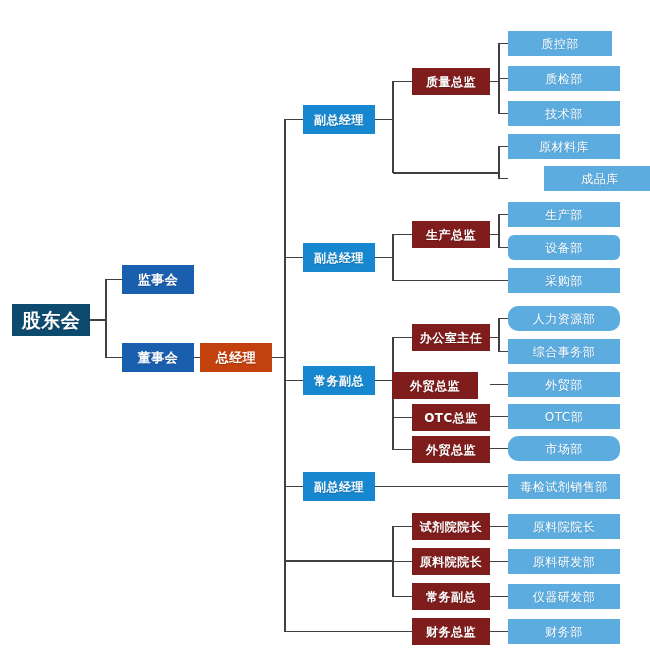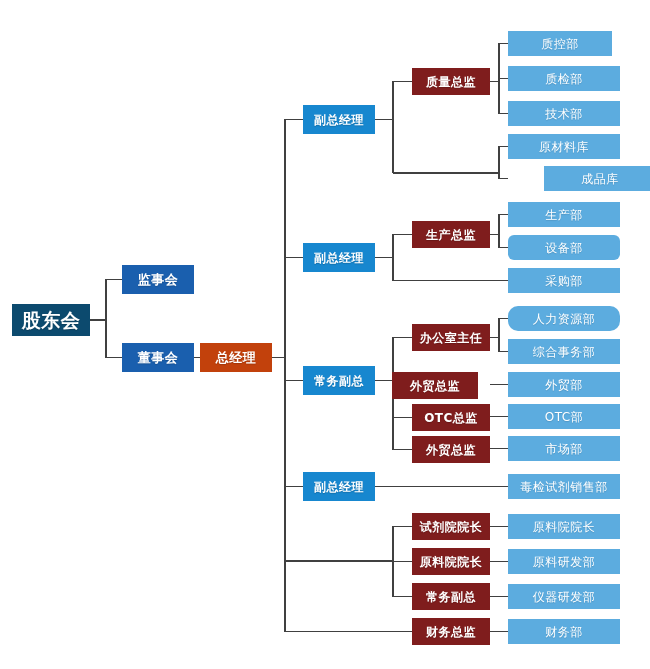--- a/index.html
+++ b/index.html
@@ -108,21 +108,21 @@
       <div class="node lvl-dept" style="left: 508px; top: 268px; width: 112px; height: 25px;">采购部</div>
       <div class="node lvl-vp" style="left: 303px; top: 366px; width: 72px; height: 29px;">常务副总</div>
       <div class="node lvl-dir" style="left: 412px; top: 324px; width: 78px; height: 27px;">办公室主任</div>
       <div class="node lvl-dept" style="left: 508px; top: 306px; width: 112px; height: 25px; border-radius: 10px;">人力资源部</div>
       <div class="node lvl-dept" style="left: 508px; top: 339px; width: 112px; height: 25px;">综合事务部</div>
       <div class="node lvl-dir" style="left: 392px; top: 372px; width: 86px; height: 27px;">外贸总监</div>
       <div class="node lvl-dept" style="left: 508px; top: 372px; width: 112px; height: 25px;">外贸部</div>
       <div class="node lvl-dir" style="left: 412px; top: 404px; width: 78px; height: 27px;">OTC总监</div>
       <div class="node lvl-dept" style="left: 508px; top: 404px; width: 112px; height: 25px;">OTC部</div>
       <div class="node lvl-dir" style="left: 412px; top: 436px; width: 78px; height: 27px;">外贸总监</div>
-      <div class="node lvl-dept" style="left: 508px; top: 436px; width: 112px; height: 25px;">市场部</div>
+      <div class="node lvl-dept" style="left: 508px; top: 436px; width: 112px; height: 25px; border-radius: 10px;">市场部</div>
       <div class="node lvl-vp" style="left: 303px; top: 472px; width: 72px; height: 29px;">副总经理</div>
       <div class="node lvl-dept" style="left: 508px; top: 474px; width: 112px; height: 25px;">毒检试剂销售部</div>
       <div class="node lvl-dir" style="left: 412px; top: 513px; width: 78px; height: 27px;">试剂院院长</div>
       <div class="node lvl-dept" style="left: 508px; top: 514px; width: 112px; height: 25px;">原料院院长</div>
       <div class="node lvl-dir" style="left: 412px; top: 548px; width: 78px; height: 27px;">原料院院长</div>
       <div class="node lvl-dept" style="left: 508px; top: 549px; width: 112px; height: 25px;">原料研发部</div>
       <div class="node lvl-dir" style="left: 412px; top: 583px; width: 78px; height: 27px;">常务副总</div>
       <div class="node lvl-dept" style="left: 508px; top: 584px; width: 112px; height: 25px;">仪器研发部</div>
       <div class="node lvl-dir" style="left: 412px; top: 618px; width: 78px; height: 27px;">财务总监</div>
       <div class="node lvl-dept" style="left: 508px; top: 619px; width: 112px; height: 25px;">财务部</div>

